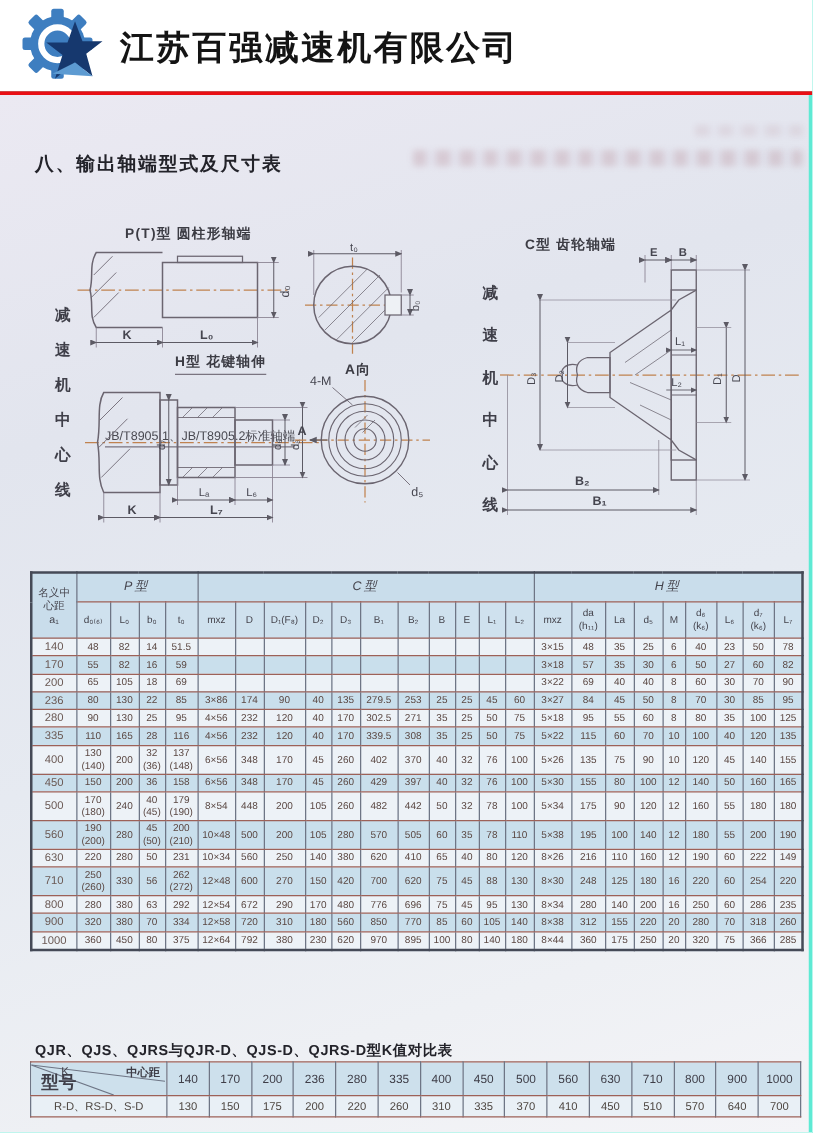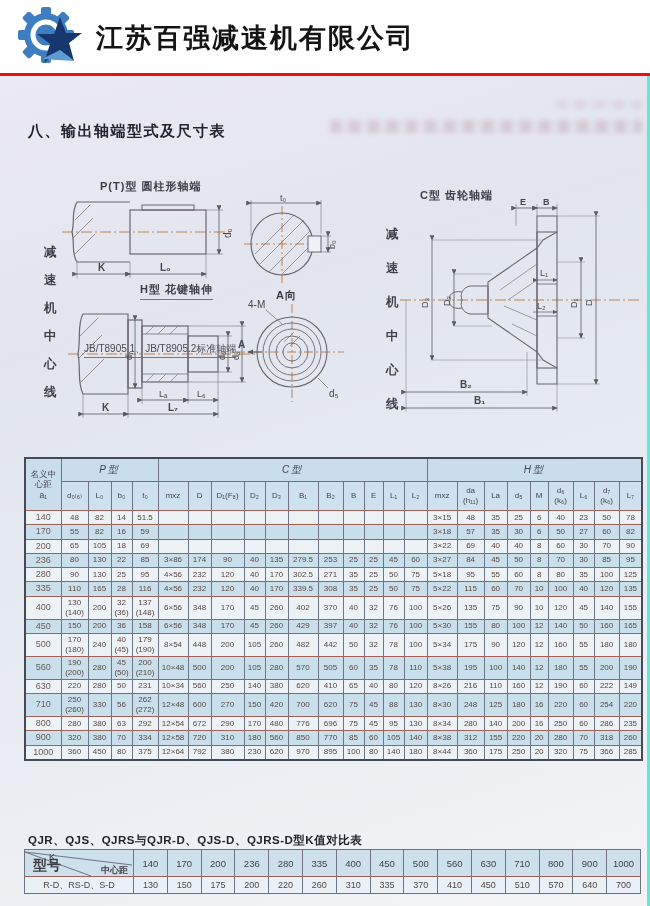--- a/index.html
+++ b/index.html
@@ -51,21 +51,21 @@
   .k-table{position:absolute;left:24px;top:773px;width:617px;table-layout:fixed;
            border:1.5px solid #454a57;}
   .k-table th,.k-table td{border-left:1px solid #6e7585;border-right:1px solid #6e7585;
       border-top:1px solid #9d6158;border-bottom:1px solid #9d6158;
       font-size:9px;color:#4e4742;text-align:center;padding:1px 0;font-weight:normal;}
   .k-table thead th{background:#cde0ec;height:24px;font-size:9.5px;color:#3f3e48;}
   .k-table tbody tr:nth-child(1) td{background:#e9f0f6;height:14px;}
   .k-table tbody tr:nth-child(2) td{background:#cde0ec;height:14px;}
   .k-corner{position:relative;}
   .k-corner .ctop{position:absolute;left:24px;top:2px;font-size:9px;}
-  .k-corner .cright{position:absolute;right:5px;top:2px;font-size:9px;font-weight:bold;margin-top:12px;}
+  .k-corner .cright{position:absolute;right:5px;top:2px;font-size:9px;font-weight:bold;}
   .k-corner .cbottom{position:absolute;left:8px;bottom:1px;font-size:14px;font-weight:bold;}
   .k-corner svg{position:absolute;left:0;top:0;}
 </style>
 </head>
 <body>
 
 <div class="page">
 
   <div class="top-header">
     <svg class="logo" width="82" height="68" viewBox="0 0 82 68">

